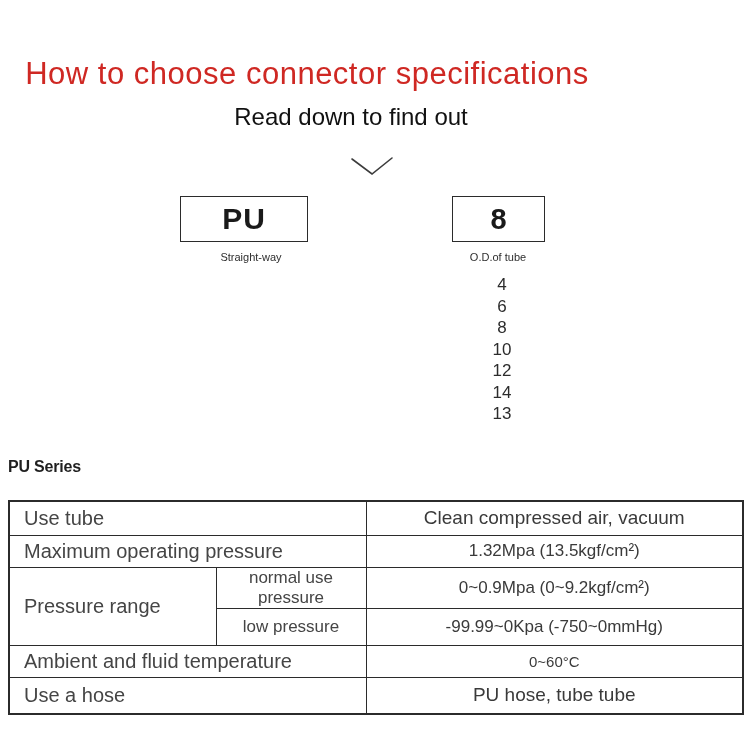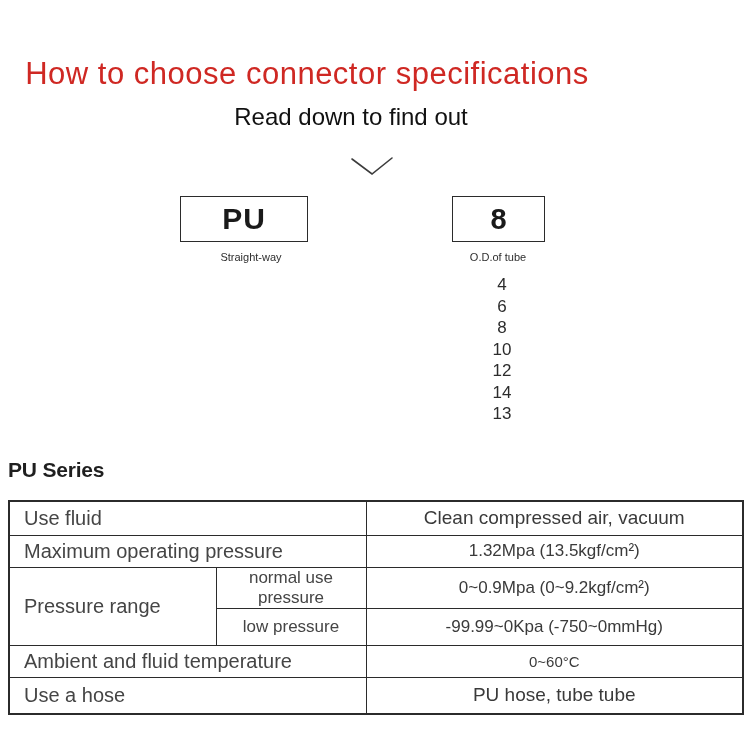--- a/index.html
+++ b/index.html
@@ -40,21 +40,21 @@
   }
   .cap-model { left: 187px; width: 128px; }
   .cap-size  { left: 448px; width: 100px; }
   .size-options {
     position: absolute; left: 448px; top: 274px; width: 108px;
     text-align: center; font-size: 17px; color: #2c2c2c;
     line-height: 21.5px;
   }
   .series-heading {
     position: absolute; left: 8px; top: 458px;
-    font-size: 21px; font-weight: 700; color: #1f1f1f;
+    font-size: 16px; font-weight: 700; color: #1f1f1f;
     letter-spacing: -0.2px;
   }
   table.spec {
     position: absolute; left: 8px; top: 500px;
     width: 736px;
     border-collapse: collapse;
     table-layout: fixed;
     border: 2px solid #2b2b2b;
   }
   table.spec td {
@@ -118,21 +118,21 @@
   <div class="series-heading">PU Series</div>
 
   <table class="spec">
     <colgroup>
       <col style="width:207px">
       <col style="width:150px">
       <col>
     </colgroup>
     <tbody>
         <tr class="r1">
-      <td colspan="2" class="lbl beige">Use fluid</td>
+      <td colspan="2" class="lbl beige">Use tube</td>
       <td class="val beige big">Clean compressed air, vacuum</td>
     </tr>
     <tr class="r2">
       <td colspan="2" class="lbl">Maximum operating pressure</td>
       <td class="val">1.32Mpa (13.5kgf/cm²)</td>
     </tr>
     <tr class="r3">
       <td rowspan="2" class="lbl">Pressure range</td>
       <td class="sublbl beige">normal use pressure</td>
       <td class="val beige">0~0.9Mpa (0~9.2kgf/cm²)</td>

